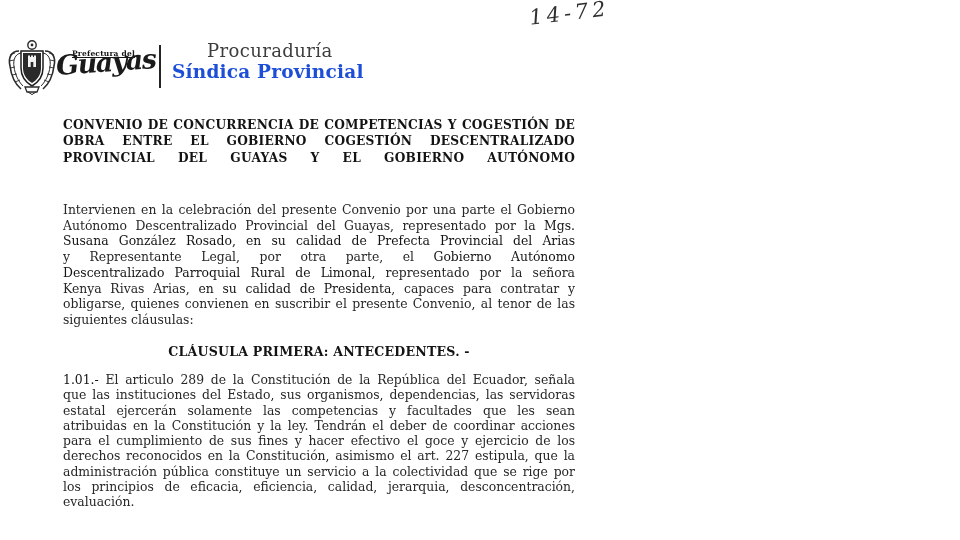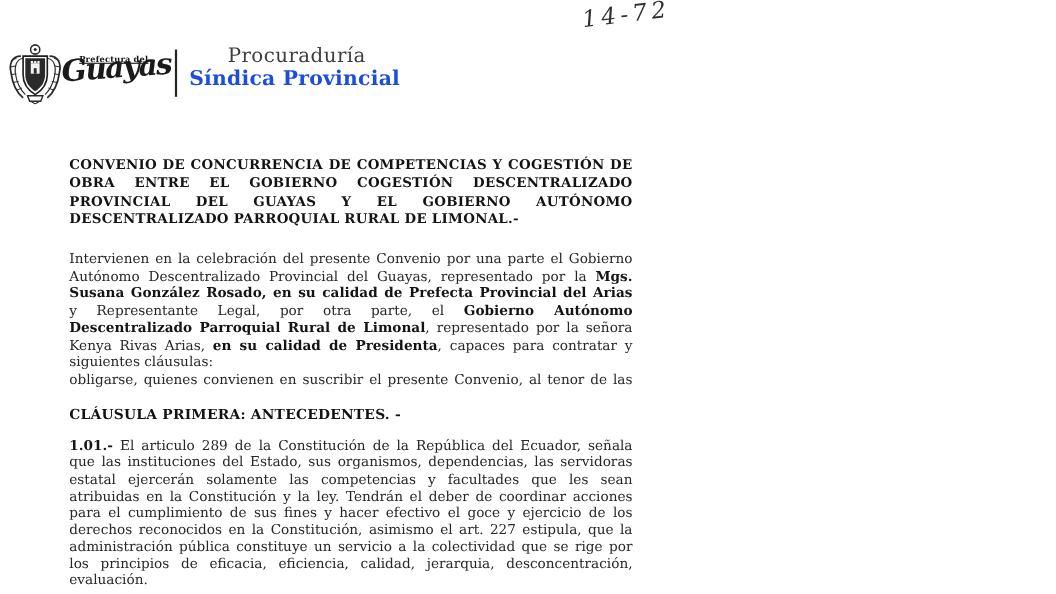--- a/index.html
+++ b/index.html
@@ -53,39 +53,39 @@
   }
 
   .hand-note {
     position: absolute; left: 528px; top: 6px;
     font-size: 21px; font-style: italic; color: #303030;
     letter-spacing: 4px; transform: rotate(-7deg); transform-origin: left top;
     white-space: nowrap;
   }
 
   
-  .doc-col { position: absolute; left: 63px; width: 512px; margin-top: 25px; }
+  .doc-col { position: absolute; left: 63px; width: 512px; }
 
   .jline { text-align: justify; text-align-last: justify; overflow: visible; }
   .jline.jlast { text-align-last: left; }
 
   .title-block {
     top: 117px;
     font-weight: bold; font-size: 12.2px; line-height: 16.3px;
     color: #131313; letter-spacing: 0.25px;
   }
 
   .body-text { font-size: 12.4px; color: #272727; }
-  .b { font-weight: bold; color: #141414; }
+  .b { font-weight: normal; color: #141414; }
 
   #para-intervienen { top: 202px; line-height: 15.7px; }
 
   #heading-clausula {
     top: 344px;
-    font-weight: bold; font-size: 12.6px; color: #131313; letter-spacing: 0.2px;
+    font-weight: bold; font-size: 12.6px; color: #131313; letter-spacing: 0.2px; text-align: center;
   }
 
   #para-antecedentes { top: 372px; line-height: 15.3px; }
 </style>
 </head>
 <body>
 
 <div class="page">
 
   <div class="letterhead">
@@ -126,32 +126,31 @@
       <div class="dept-line2">Síndica Provincial</div>
     </div>
 
     <div class="hand-note">14-72</div>
   </div>
 
   <div class="doc-col title-block" id="doc-title">
       <div class="jline"><span>CONVENIO DE CONCURRENCIA DE COMPETENCIAS Y COGESTIÓN DE</span></div>
       <div class="jline"><span>OBRA ENTRE EL GOBIERNO COGESTIÓN DESCENTRALIZADO</span></div>
       <div class="jline"><span>PROVINCIAL DEL GUAYAS Y EL GOBIERNO AUTÓNOMO</span></div>
-      <div class="jline jlast"><span>DESCENTRALIZADO PARROQUIAL RURAL DE LIMONAL.-</span></div>
     </div>
 
   <div class="doc-col body-text" id="para-intervienen">
       <div class="jline"><span>Intervienen en la celebración del presente Convenio por una parte el Gobierno</span></div>
       <div class="jline"><span>Autónomo Descentralizado Provincial del Guayas, representado por la </span><span class="b">Mgs.</span></div>
       <div class="jline"><span class="b">Susana González Rosado, en su calidad de Prefecta Provincial del Arias</span></div>
       <div class="jline"><span>y Representante Legal, por otra parte, el </span><span class="b">Gobierno Autónomo</span></div>
       <div class="jline"><span class="b">Descentralizado Parroquial Rural de Limonal</span><span>, representado por la señora</span></div>
       <div class="jline"><span>Kenya Rivas Arias, </span><span class="b">en su calidad de Presidenta</span><span>, capaces para contratar y</span></div>
+      <div class="jline"><span>obligarse, quienes convienen en suscribir el presente Convenio, al tenor de las</span></div>
       <div class="jline jlast"><span>siguientes cláusulas:</span></div>
-      <div class="jline"><span>obligarse, quienes convienen en suscribir el presente Convenio, al tenor de las</span></div>
     </div>
 
   <div class="doc-col" id="heading-clausula">CLÁUSULA PRIMERA: ANTECEDENTES. -</div>
 
   <div class="doc-col body-text" id="para-antecedentes">
       <div class="jline"><span class="b">1.01.-</span><span> El articulo 289 de la Constitución de la República del Ecuador, señala</span></div>
       <div class="jline"><span>que las instituciones del Estado, sus organismos, dependencias, las servidoras</span></div>
       <div class="jline"><span>estatal ejercerán solamente las competencias y facultades que les sean</span></div>
       <div class="jline"><span>atribuidas en la Constitución y la ley. Tendrán el deber de coordinar acciones</span></div>
       <div class="jline"><span>para el cumplimiento de sus fines y hacer efectivo el goce y ejercicio de los</span></div>

